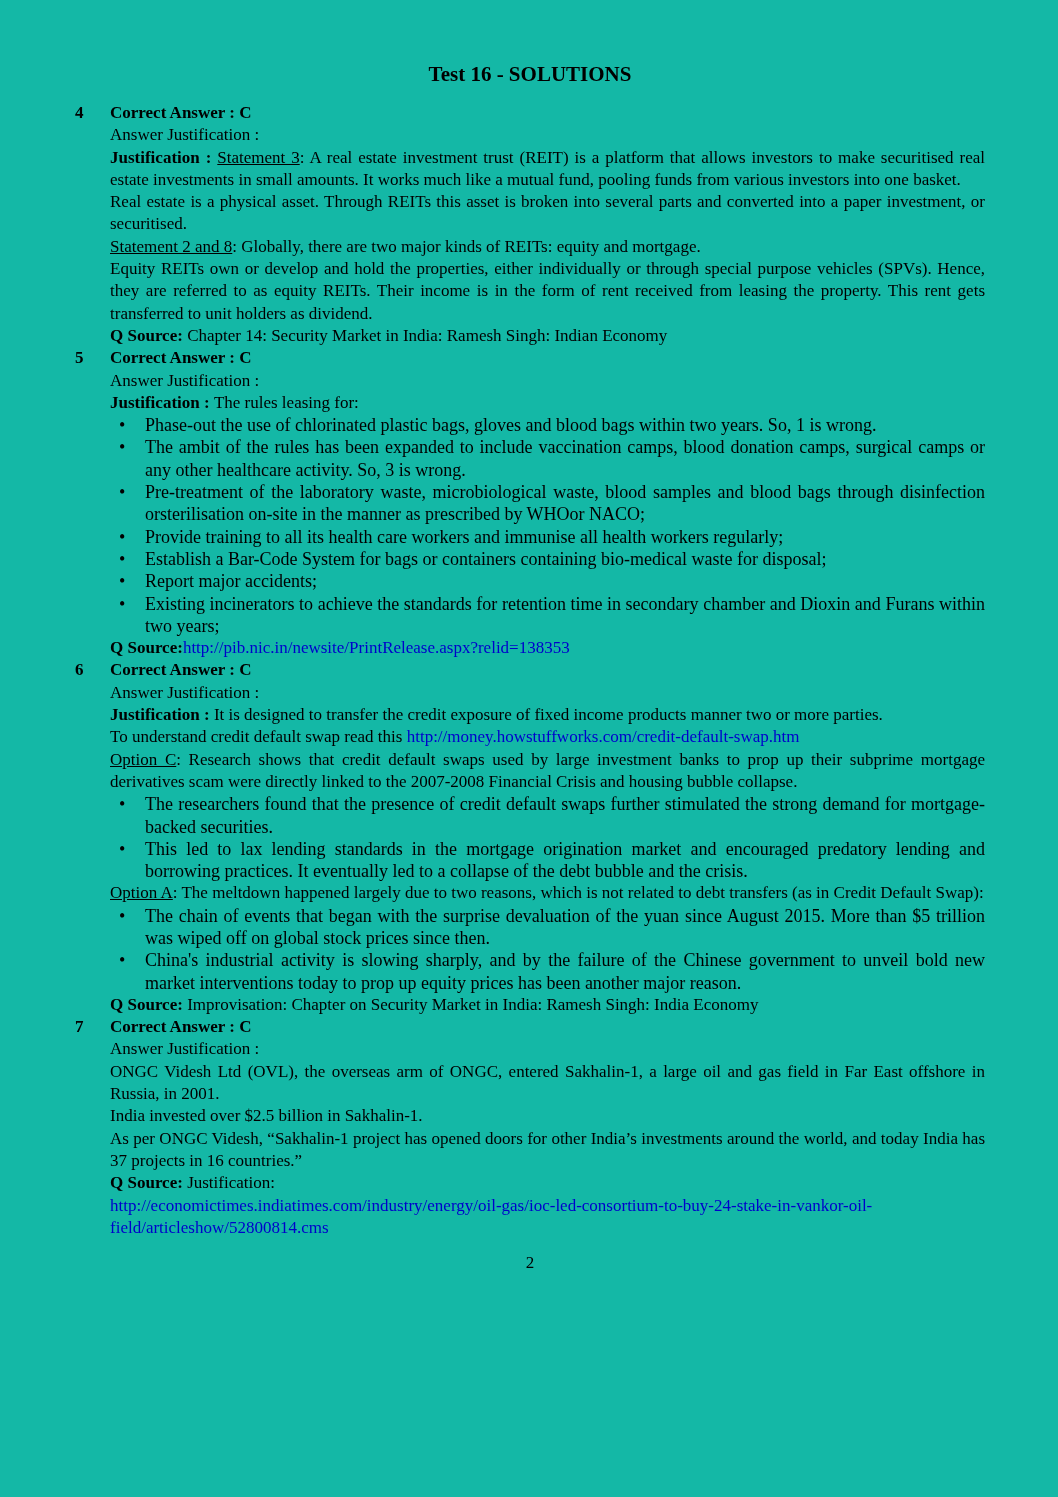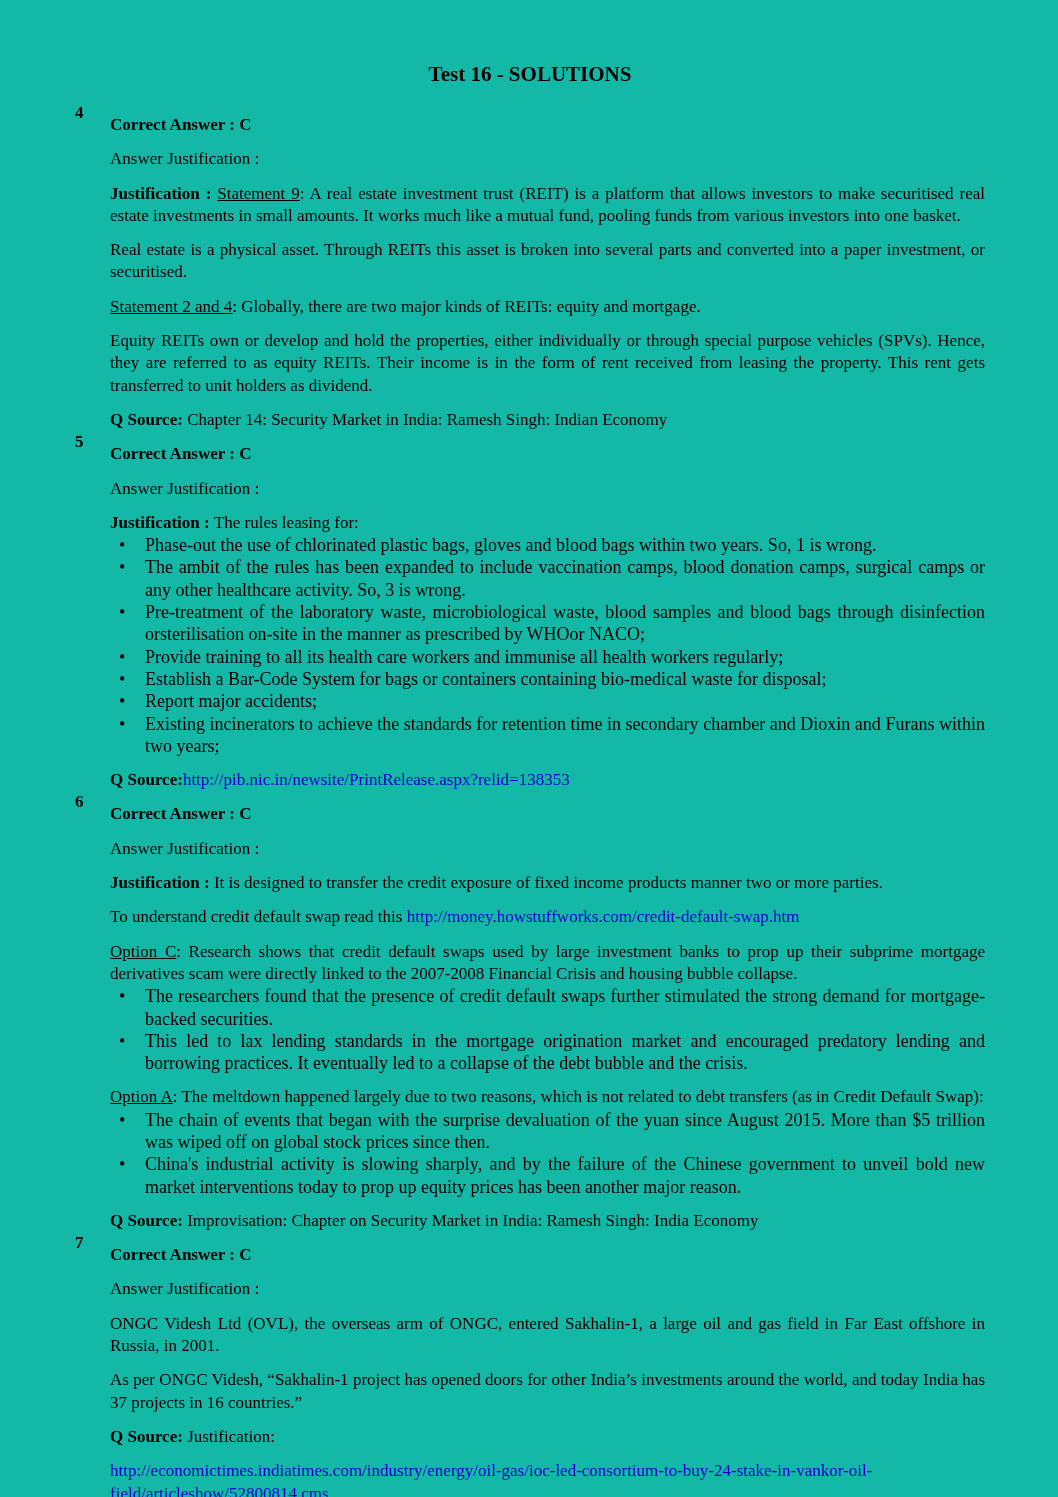--- a/index.html
+++ b/index.html
@@ -27,21 +27,20 @@
     flex: 0 0 35px;
     font-weight: bold;
     font-size: 17px;
     line-height: 22.3px;
   }
   .q-body { flex: 1; min-width: 0; }
   .para {
     font-size: 17px;
     line-height: 22.3px;
     text-align: justify;
-    margin-top: 12px;
   }
   .b { font-weight: bold; }
   .u { text-decoration: underline; }
   a.link {
     color: var(--link-color, #0000cc);
     text-decoration: none;
     overflow-wrap: anywhere;
     cursor: pointer;
   }
   a.link.u { }
@@ -67,23 +66,23 @@
 <body>
 
 <div class="page">
   <h1 class="title">Test 16 - SOLUTIONS</h1>
   <div>
       <div class="question">
         <div class="q-num">4</div>
         <div class="q-body">
           <div class="para"><span class="b">Correct Answer : C</span></div>
           <div class="para"><span>Answer Justification :</span></div>
-          <div class="para"><span class="b">Justification : </span><span class="u">Statement 9</span><span>: A real estate investment trust (REIT) is a platform that allows investors to make securitised real estate investments in small amounts. It works much like a mutual fund, pooling funds from various investors into one basket.</span></div>
+          <div class="para"><span class="b">Justification : </span><span class="u">Statement 3</span><span>: A real estate investment trust (REIT) is a platform that allows investors to make securitised real estate investments in small amounts. It works much like a mutual fund, pooling funds from various investors into one basket.</span></div>
           <div class="para"><span>Real estate is a physical asset. Through REITs this asset is broken into several parts and converted into a paper investment, or securitised.</span></div>
-          <div class="para"><span class="u">Statement 2 and 4</span><span>: Globally, there are two major kinds of REITs: equity and mortgage.</span></div>
+          <div class="para"><span class="u">Statement 2 and 8</span><span>: Globally, there are two major kinds of REITs: equity and mortgage.</span></div>
           <div class="para"><span>Equity REITs own or develop and hold the properties, either individually or through special purpose vehicles (SPVs). Hence, they are referred to as equity REITs. Their income is in the form of rent received from leasing the property. This rent gets transferred to unit holders as dividend.</span></div>
           <div class="para"><span class="b">Q Source: </span><span>Chapter 14: Security Market in India: Ramesh Singh: Indian Economy</span></div>
         </div>
       </div>
       <div class="question">
         <div class="q-num">5</div>
         <div class="q-body">
           <div class="para"><span class="b">Correct Answer : C</span></div>
           <div class="para"><span>Answer Justification :</span></div>
           <div class="para"><span class="b">Justification : </span><span>The rules leasing for:</span></div>
@@ -118,20 +117,21 @@
           </div>
           <div class="para"><span class="b">Q Source: </span><span>Improvisation: Chapter on Security Market in India: Ramesh Singh: India Economy</span></div>
         </div>
       </div>
       <div class="question">
         <div class="q-num">7</div>
         <div class="q-body">
           <div class="para"><span class="b">Correct Answer : C</span></div>
           <div class="para"><span>Answer Justification :</span></div>
           <div class="para"><span>ONGC Videsh Ltd (OVL), the overseas arm of ONGC, entered Sakhalin-1, a large oil and gas field in Far East offshore in Russia, in 2001.</span></div>
+          <div class="para"><span>India invested over $2.5 billion in Sakhalin-1.</span></div>
           <div class="para"><span>As per ONGC Videsh, “Sakhalin-1 project has opened doors for other India’s investments around the world, and today India has 37 projects in 16 countries.”</span></div>
           <div class="para"><span class="b">Q Source: </span><span>Justification:</span></div>
           <div class="para"><a class="link u" href="#">http://economictimes.indiatimes.com/industry/energy/oil-gas/ioc-led-consortium-to-buy-24-stake-in-vankor-oil-field/articleshow/52800814.cms</a></div>
         </div>
       </div>
     </div>
   <div class="footer">2</div>
 </div>
 
 </body></html>

